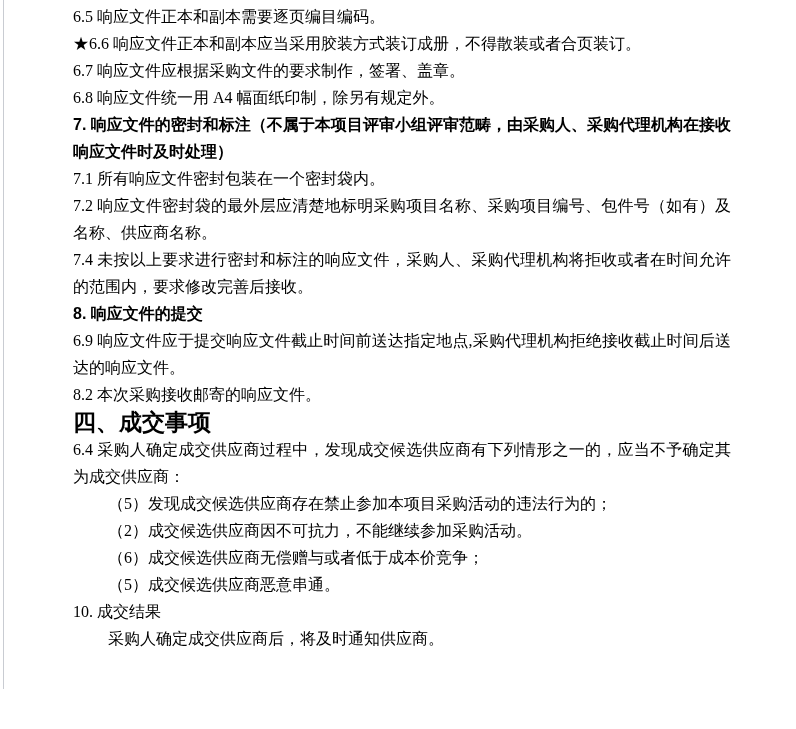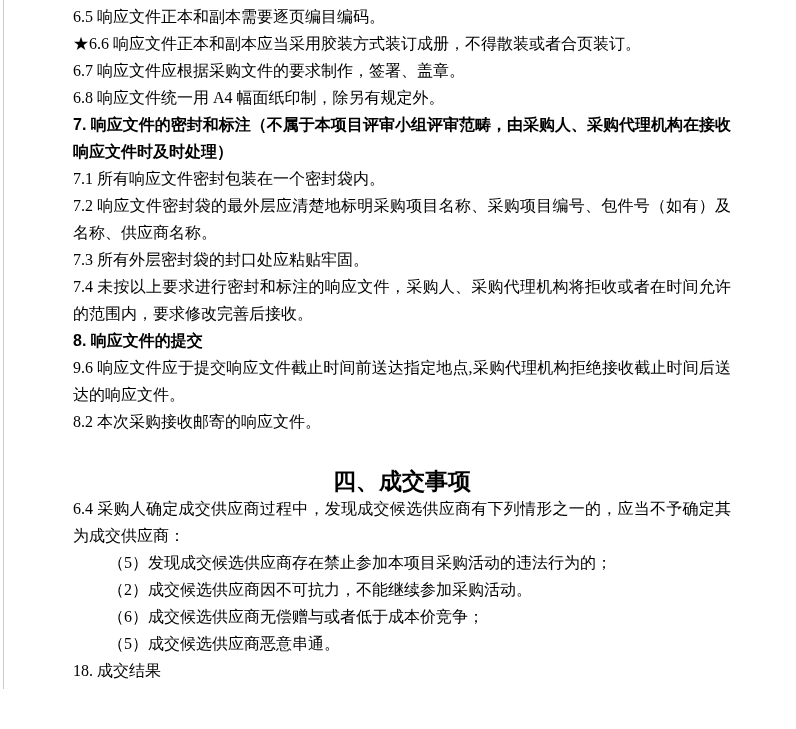--- a/index.html
+++ b/index.html
@@ -42,45 +42,42 @@
     font-family: "Liberation Sans", "DejaVu Sans", sans-serif;
   }
   .doc p.indent {
     padding-left: 35px;
   }
   .doc p.heading {
     font-weight: bold;
     font-family: "Liberation Sans", "DejaVu Sans", sans-serif;
     font-size: 23px;
     line-height: 28px;
-    text-align: center;
     overflow: visible;
-    margin-top: 32px;
   }
 </style>
 </head>
 <body>
 
 <div class="viewport" style="background: rgb(255, 255, 255); color: rgb(0, 0, 0);">
   <div class="page-edge-line" style="background: rgb(201, 204, 210);"></div>
   <div class="doc">
       <p class="body">6.5 响应文件正本和副本需要逐页编目编码。</p>
       <p class="body">★6.6 响应文件正本和副本应当采用胶装方式装订成册，不得散装或者合页装订。</p>
       <p class="body">6.7 响应文件应根据采购文件的要求制作，签署、盖章。</p>
       <p class="body">6.8 响应文件统一用 A4 幅面纸印制，除另有规定外。</p>
       <p class="bold">7. 响应文件的密封和标注（不属于本项目评审小组评审范畴，由采购人、采购代理机构在接收响应文件时及时处理）</p>
       <p class="body">7.1 所有响应文件密封包装在一个密封袋内。</p>
       <p class="body">7.2 响应文件密封袋的最外层应清楚地标明采购项目名称、采购项目编号、包件号（如有）及名称、供应商名称。</p>
-      <p class="body">7.3 所有外层密封袋的封口处应粘贴牢固。</p>
       <p class="body">7.4 未按以上要求进行密封和标注的响应文件，采购人、采购代理机构将拒收或者在时间允许的范围内，要求修改完善后接收。</p>
       <p class="bold">8. 响应文件的提交</p>
-      <p class="body">9.6 响应文件应于提交响应文件截止时间前送达指定地点,采购代理机构拒绝接收截止时间后送达的响应文件。</p>
+      <p class="body">6.9 响应文件应于提交响应文件截止时间前送达指定地点,采购代理机构拒绝接收截止时间后送达的响应文件。</p>
       <p class="body">8.2 本次采购接收邮寄的响应文件。</p>
       <p class="heading">四、成交事项</p>
       <p class="body">6.4 采购人确定成交供应商过程中，发现成交候选供应商有下列情形之一的，应当不予确定其为成交供应商：</p>
       <p class="indent">（5）发现成交候选供应商存在禁止参加本项目采购活动的违法行为的；</p>
       <p class="indent">（2）成交候选供应商因不可抗力，不能继续参加采购活动。</p>
       <p class="indent">（6）成交候选供应商无偿赠与或者低于成本价竞争；</p>
       <p class="indent">（5）成交候选供应商恶意串通。</p>
-      <p class="body">18. 成交结果</p>
+      <p class="body">10. 成交结果</p>
       <p class="indent">采购人确定成交供应商后，将及时通知供应商。</p>
     </div>
 </div>
 
 </body></html>

